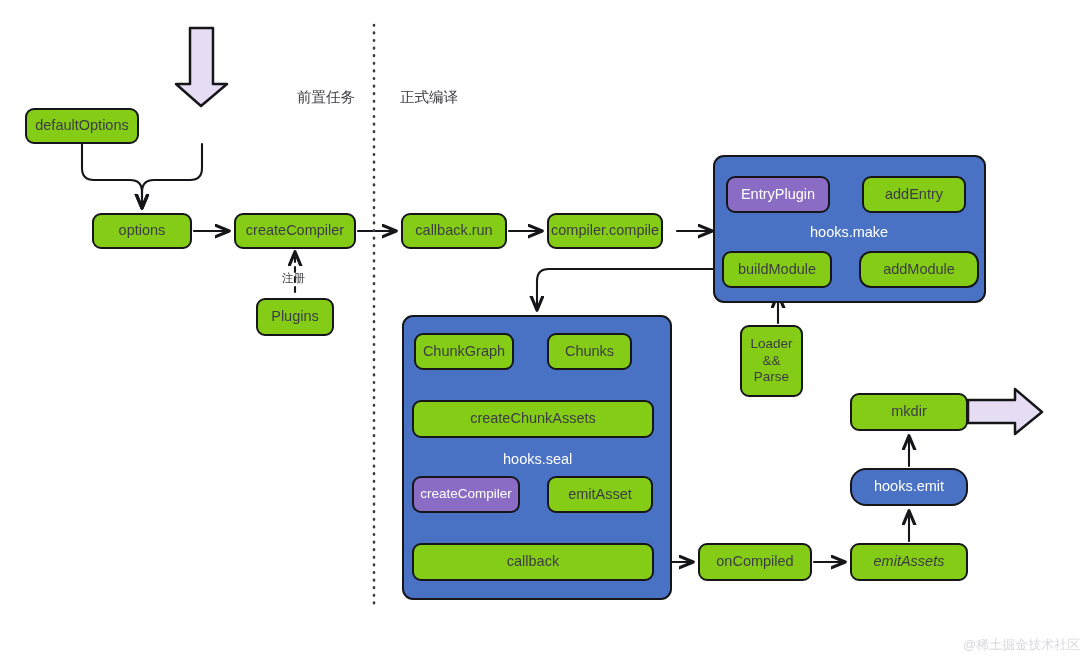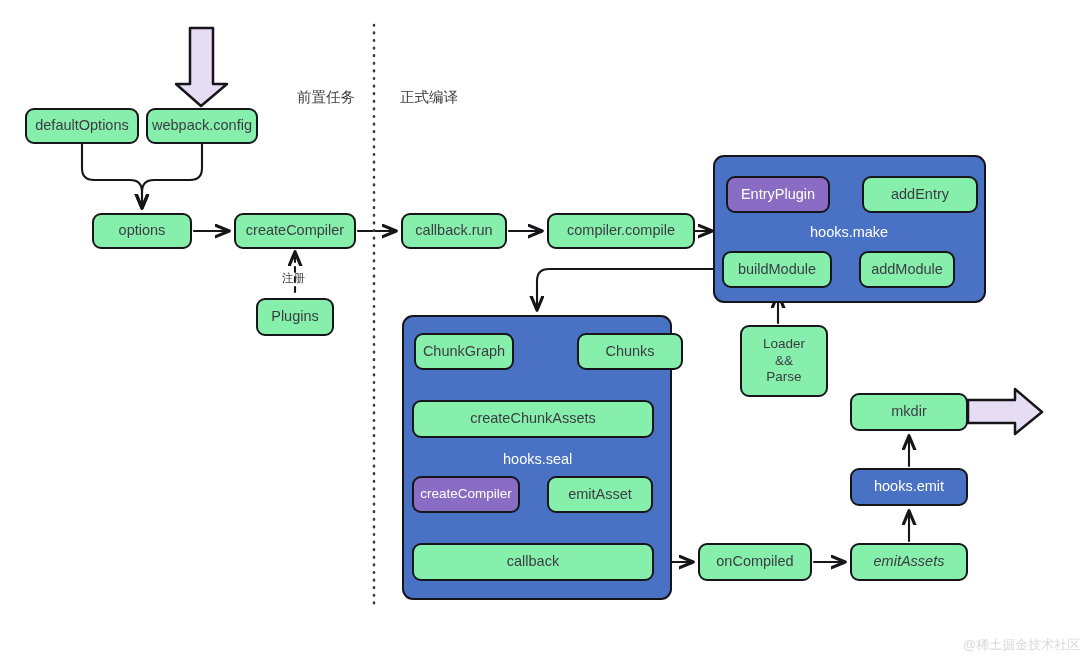--- a/index.html
+++ b/index.html
@@ -4,32 +4,32 @@
 <style>
   html,body{margin:0;padding:0;background:#ffffff;}
   body{font-family:"Liberation Sans","DejaVu Sans",sans-serif;}
   #stage{position:relative;width:1080px;height:665px;background:#ffffff;overflow:hidden;}
   #svg-layer{position:absolute;left:0;top:0;width:1080px;height:665px;}
   .node{
     position:absolute;
     box-sizing:border-box;
     border:2.5px solid #16161a;
     border-radius:9px;
-    background:#86efac;
+    background:#84cc16;
     color:#3c3c43;
     font-size:14.5px;
     display:flex;
     align-items:center;
     justify-content:center;
     text-align:center;
     line-height:1.22;
     z-index:3;
   }
   .node.purple{background:#8a6cc4;color:#ffffff;}
-  .node.blue{background:#4a72c4;color:#ffffff;}
+  .node.blue{background:#4a72c4;color:#ffffff;border-radius:16px;}
   .group-box{
     position:absolute;
     box-sizing:border-box;
     border:2.5px solid #16161a;
     border-radius:11px;
     background:#4a72c4;
     z-index:1;
   }
   .hook-label{
     position:absolute;
@@ -131,35 +131,34 @@
 
   <div class="hook-label" style="left:810px;top:224px;">hooks.make</div>
   <div class="hook-label" style="left:503px;top:451px;">hooks.seal</div>
 
   <div class="section-label" style="left:297px;top:88px;">前置任务</div>
   <div class="section-label" style="left:400px;top:88px;">正式编译</div>
 
   <div class="edge-label" style="left:282px;top:271px;">注册</div>
 
   <div class="node" style="left:25px;top:108px;width:114px;height:36px;">defaultOptions</div>
-  <div class="node" style="left:146px;top:108px;width:112px;height:36px;">webpack.config</div>
   <div class="node" style="left:92px;top:213px;width:100px;height:36px;">options</div>
   <div class="node" style="left:234px;top:213px;width:122px;height:36px;">createCompiler</div>
   <div class="node" style="left:256px;top:298px;width:78px;height:38px;">Plugins</div>
   <div class="node" style="left:401px;top:213px;width:106px;height:36px;">callback.run</div>
-  <div class="node" style="left:547px;top:213px;width:148px;height:36px;">compiler.compile</div>
+  <div class="node" style="left:547px;top:213px;width:116px;height:36px;">compiler.compile</div>
   <div class="node purple" style="left:726px;top:176px;width:104px;height:37px;">EntryPlugin</div>
-  <div class="node" style="left:862px;top:176px;width:116px;height:37px;">addEntry</div>
+  <div class="node" style="left:862px;top:176px;width:104px;height:37px;">addEntry</div>
   <div class="node" style="left:722px;top:251px;width:110px;height:37px;">buildModule</div>
-  <div class="node" style="left:859px;top:251px;width:96px;height:37px;">addModule</div>
-  <div class="node" style="left:740px;top:325px;width:88px;height:72px;white-space:pre-line;font-size:13.5px;">Loader
+  <div class="node" style="left:859px;top:251px;width:120px;height:37px;border-radius:12px;">addModule</div>
+  <div class="node" style="left:740px;top:325px;width:63px;height:72px;white-space:pre-line;font-size:13.5px;">Loader
 &amp;&amp;
 Parse</div>
   <div class="node" style="left:414px;top:333px;width:100px;height:37px;">ChunkGraph</div>
-  <div class="node" style="left:577px;top:333px;width:106px;height:37px;">Chunks</div>
+  <div class="node" style="left:547px;top:333px;width:85px;height:37px;">Chunks</div>
   <div class="node" style="left:412px;top:400px;width:242px;height:38px;">createChunkAssets</div>
   <div class="node purple" style="left:412px;top:476px;width:108px;height:37px;font-size:13.5px;">createCompiler</div>
   <div class="node" style="left:547px;top:476px;width:106px;height:37px;">emitAsset</div>
   <div class="node" style="left:412px;top:543px;width:242px;height:38px;">callback</div>
   <div class="node" style="left:698px;top:543px;width:114px;height:38px;">onCompiled</div>
   <div class="node" style="left:850px;top:543px;width:118px;height:38px;font-style:italic;">emitAssets</div>
   <div class="node blue" style="left:850px;top:468px;width:118px;height:38px;">hooks.emit</div>
   <div class="node" style="left:850px;top:393px;width:118px;height:38px;">mkdir</div>
 
   <div class="watermark" style="left:963px;top:645px;transform:translateY(-50%);">@稀土掘金技术社区</div>

